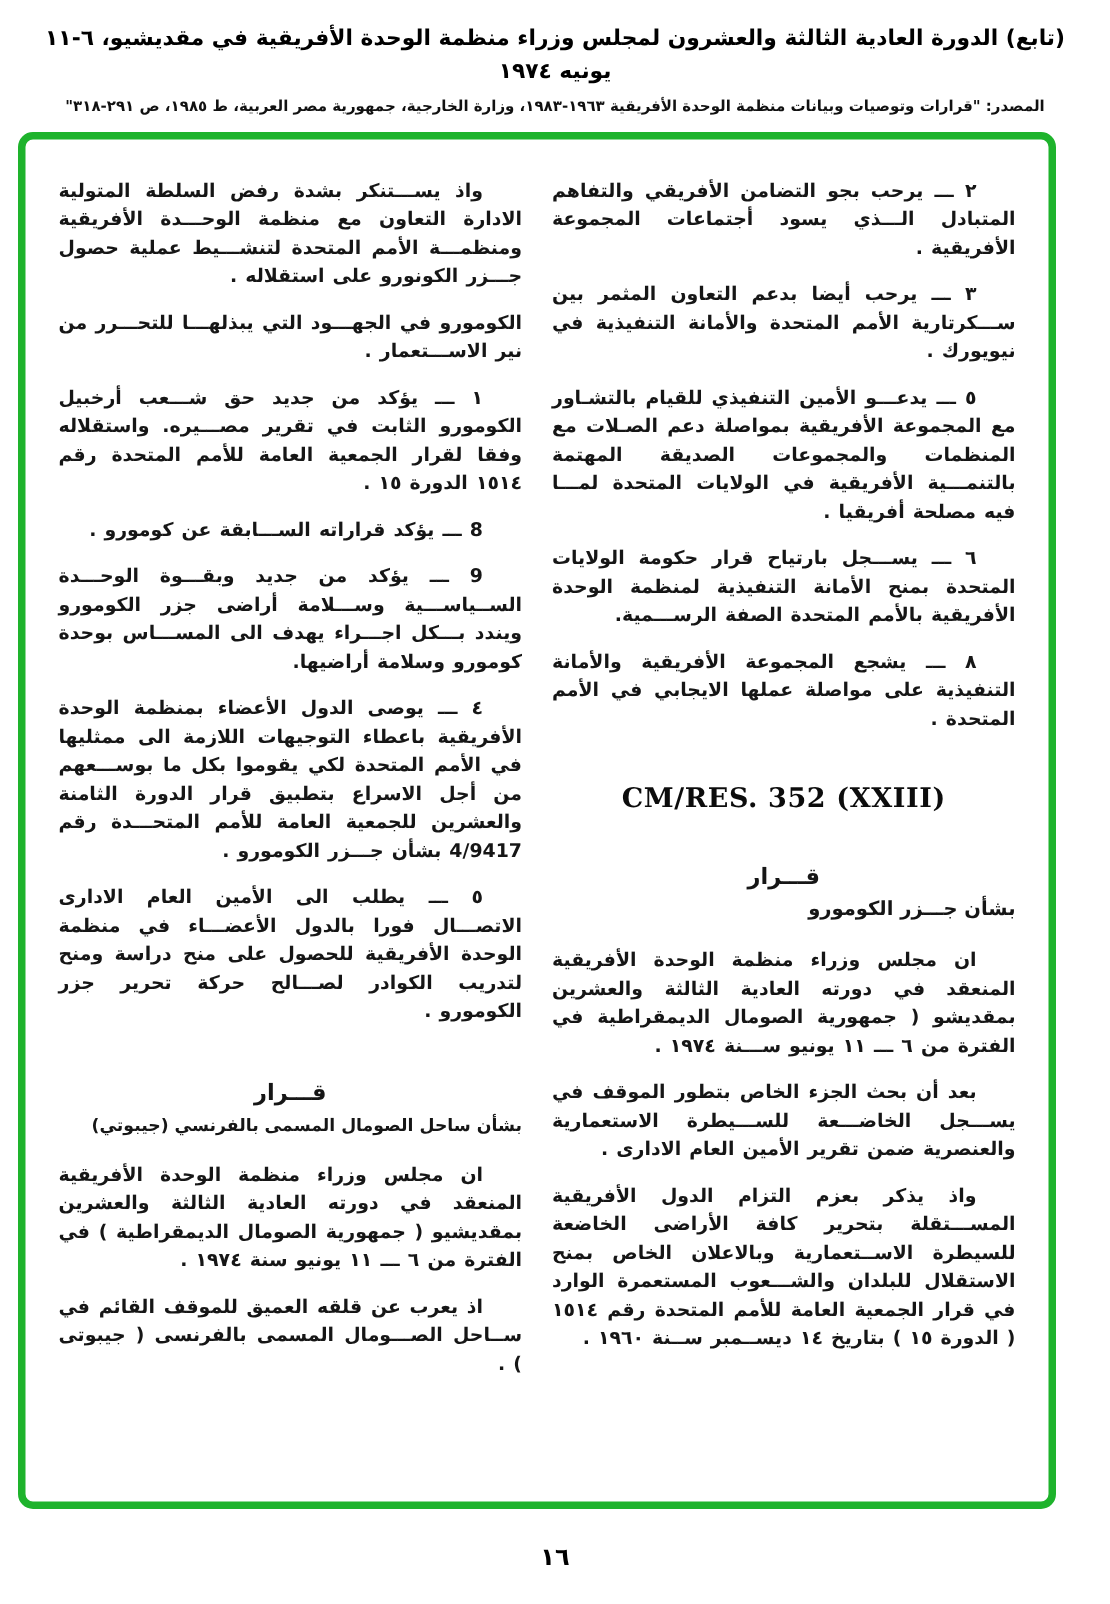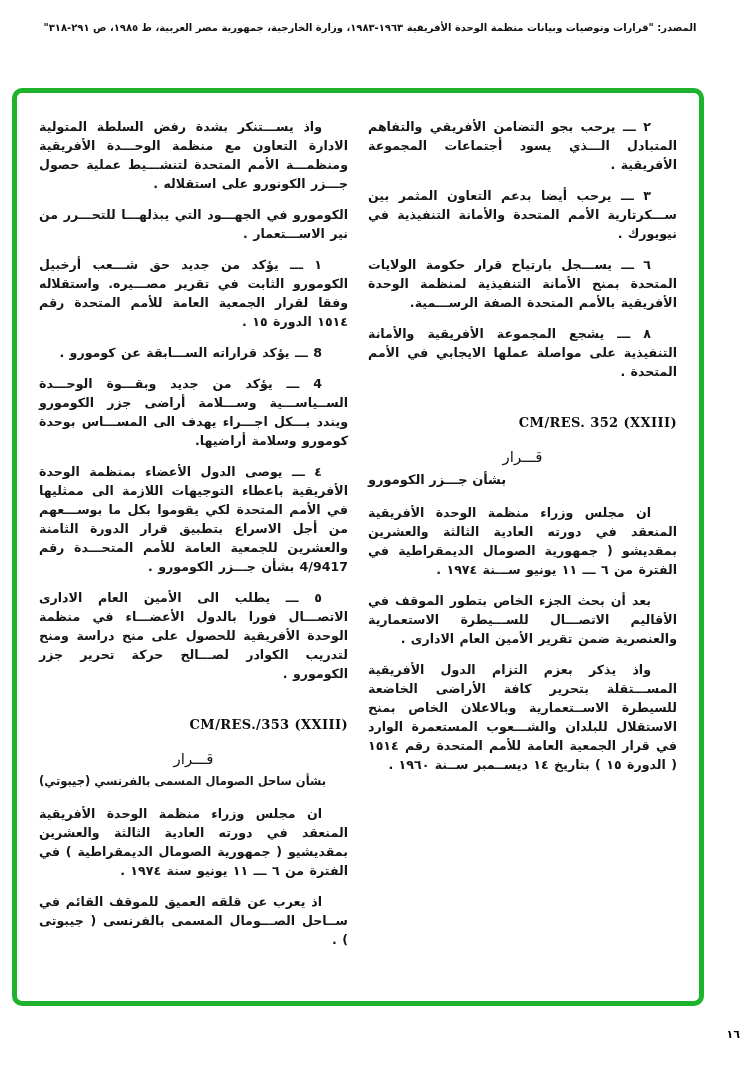--- a/index.html
+++ b/index.html
@@ -69,89 +69,90 @@
     text-align: justify;
     text-indent: 26px;
     margin: 0 0 12px 0;
     word-spacing: 1px;
   }
   .p.no-indent {
     text-indent: 0;
   }
   .ref {
     direction: ltr;
-    text-align: right;
+    text-align: center;
     font-family: "DejaVu Serif", serif;
     font-weight: bold;
-    font-size: 13px;
+    font-size: 18px;
     color: #0c0c0c;
     margin: 22px 0 8px 0;
     letter-spacing: 0.4px;
   }
   .title {
     text-align: center;
     font-size: 15px;
-    font-weight: normal;
-    margin: 10px 0 6px 0;
+    font-weight: bold;
+    margin: 24px 0 6px 0;
   }
   .subtitle {
-    text-align: left;
+    text-align: right;
     font-size: 13px;
     font-weight: bold;
     margin: 0 0 16px 0;
   }
   .subtitle.small {
     font-size: 11.5px;
   }
   .page-number {
     position: absolute;
     left: 0;
     right: 0;
     top: 1028px;
-    text-align: right;
-    font-size: 11px;
+    text-align: center;
+    font-size: 16px;
     font-weight: bold;
     color: #000;
   }
 </style>
 </head>
 <body>
 
 <div class="page">
 
   <div class="header">
+    <div class="header-line1">(تابع) الدورة العادية الثالثة والعشرون لمجلس وزراء منظمة الوحدة الأفريقية في مقديشيو، ٦-١١ يونيه ١٩٧٤</div>
     <div class="header-line2">المصدر: "قرارات وتوصيات وبيانات منظمة الوحدة الأفريقية ١٩٦٣-١٩٨٣، وزارة الخارجية، جمهورية مصر العربية، ط ١٩٨٥، ص ٢٩١-٣١٨"</div>
   </div>
 
   <div class="frame">
     <div class="cols">
 
       <div class="col">
         <p class="p">٢ ـــ يرحب بجو التضامن الأفريقي والتفاهم المتبادل الـــذي يسود أجتماعات المجموعة الأفريقية .</p>
         <p class="p">٣ ـــ يرحب أيضا بدعم التعاون المثمر بين ســـكرتارية الأمم المتحدة والأمانة التنفيذية في نيويورك .</p>
+        <p class="p">٥ ـــ يدعـــو الأمين التنفيذي للقيام بالتشـاور مع المجموعة الأفريقية بمواصلة دعم الصـلات مع المنظمات والمجموعات الصديقة المهتمة بالتنمـــية الأفريقية في الولايات المتحدة لمـــا فيه مصلحة أفريقيا .</p>
         <p class="p">٦ ـــ يســـجل بارتياح قرار حكومة الولايات المتحدة بمنح الأمانة التنفيذية لمنظمة الوحدة الأفريقية بالأمم المتحدة الصفة الرســـمية.</p>
         <p class="p">٨ ـــ يشجع المجموعة الأفريقية والأمانة التنفيذية على مواصلة عملها الايجابي في الأمم المتحدة .</p>
         <div class="ref">CM/RES. 352 (XXIII)</div>
         <div class="title">قـــرار</div>
         <div class="subtitle">بشأن جـــزر الكومورو</div>
         <p class="p">ان مجلس وزراء منظمة الوحدة الأفريقية المنعقد في دورته العادية الثالثة والعشرين بمقديشو ( جمهورية الصومال الديمقراطية في الفترة من ٦ ـــ ١١ يونيو ســـنة ١٩٧٤ .</p>
-        <p class="p">بعد أن بحث الجزء الخاص بتطور الموقف في الأقاليم الاتصـــال للســـيطرة الاستعمارية والعنصرية ضمن تقرير الأمين العام الادارى .</p>
+        <p class="p">بعد أن بحث الجزء الخاص بتطور الموقف في يســـجل الخاضـــعة للســـيطرة الاستعمارية والعنصرية ضمن تقرير الأمين العام الادارى .</p>
         <p class="p">واذ يذكر بعزم التزام الدول الأفريقية المســـتقلة بتحرير كافة الأراضى الخاضعة للسيطرة الاســتعمارية وبالاعلان الخاص بمنح الاستقلال للبلدان والشـــعوب المستعمرة الوارد في قرار الجمعية العامة للأمم المتحدة رقم ١٥١٤ ( الدورة ١٥ ) بتاريخ ١٤ ديســمبر ســنة ١٩٦٠ .</p>
 
       </div>
 
       <div class="col">
         <p class="p">واذ يســـتنكر بشدة رفض السلطة المتولية الادارة التعاون مع منظمة الوحـــدة الأفريقية ومنظمـــة الأمم المتحدة لتنشـــيط عملية حصول جـــزر الكونورو على استقلاله .</p>
         <p class="p no-indent">الكومورو في الجهـــود التي يبذلهـــا للتحـــرر من نير الاســـتعمار .</p>
         <p class="p">١ ـــ يؤكد من جديد حق شـــعب أرخبيل الكومورو الثابت في تقرير مصـــيره. واستقلاله وفقا لقرار الجمعية العامة للأمم المتحدة رقم ١٥١٤ الدورة ١٥ .</p>
         <p class="p">8 ـــ يؤكد قراراته الســـابقة عن كومورو .</p>
-        <p class="p">4 ـــ يؤكد من جديد وبقـــوة الوحـــدة الســياســـية وســـلامة أراضى جزر الكومورو ويندد بـــكل اجـــراء يهدف الى المســـاس بوحدة كومورو وسلامة أراضيها.</p>
+        <p class="p">9 ـــ يؤكد من جديد وبقـــوة الوحـــدة الســياســـية وســـلامة أراضى جزر الكومورو ويندد بـــكل اجـــراء يهدف الى المســـاس بوحدة كومورو وسلامة أراضيها.</p>
         <p class="p">٤ ـــ يوصى الدول الأعضاء بمنظمة الوحدة الأفريقية باعطاء التوجيهات اللازمة الى ممثليها في الأمم المتحدة لكي يقوموا بكل ما بوســـعهم من أجل الاسراع بتطبيق قرار الدورة الثامنة والعشرين للجمعية العامة للأمم المتحـــدة رقم 4/9417 بشأن جـــزر الكومورو .</p>
         <p class="p">٥ ـــ يطلب الى الأمين العام الادارى الاتصـــال فورا بالدول الأعضـــاء في منظمة الوحدة الأفريقية للحصول على منح دراسة ومنح لتدريب الكوادر لصـــالح حركة تحرير جزر الكومورو .</p>
-        <div class="ref">CM/RES./353 (XXIII)</div>
         <div class="title">قـــرار</div>
         <div class="subtitle small">بشأن ساحل الصومال المسمى بالفرنسي (جيبوتي)</div>
         <p class="p">ان مجلس وزراء منظمة الوحدة الأفريقية المنعقد في دورته العادية الثالثة والعشرين بمقديشيو ( جمهورية الصومال الديمقراطية ) في الفترة من ٦ ـــ ١١ يونيو سنة ١٩٧٤ .</p>
         <p class="p">اذ يعرب عن قلقه العميق للموقف القائم في ســاحل الصـــومال المسمى بالفرنسى ( جيبوتى ) .</p>
 
       </div>
 
     </div>
   </div>
 

